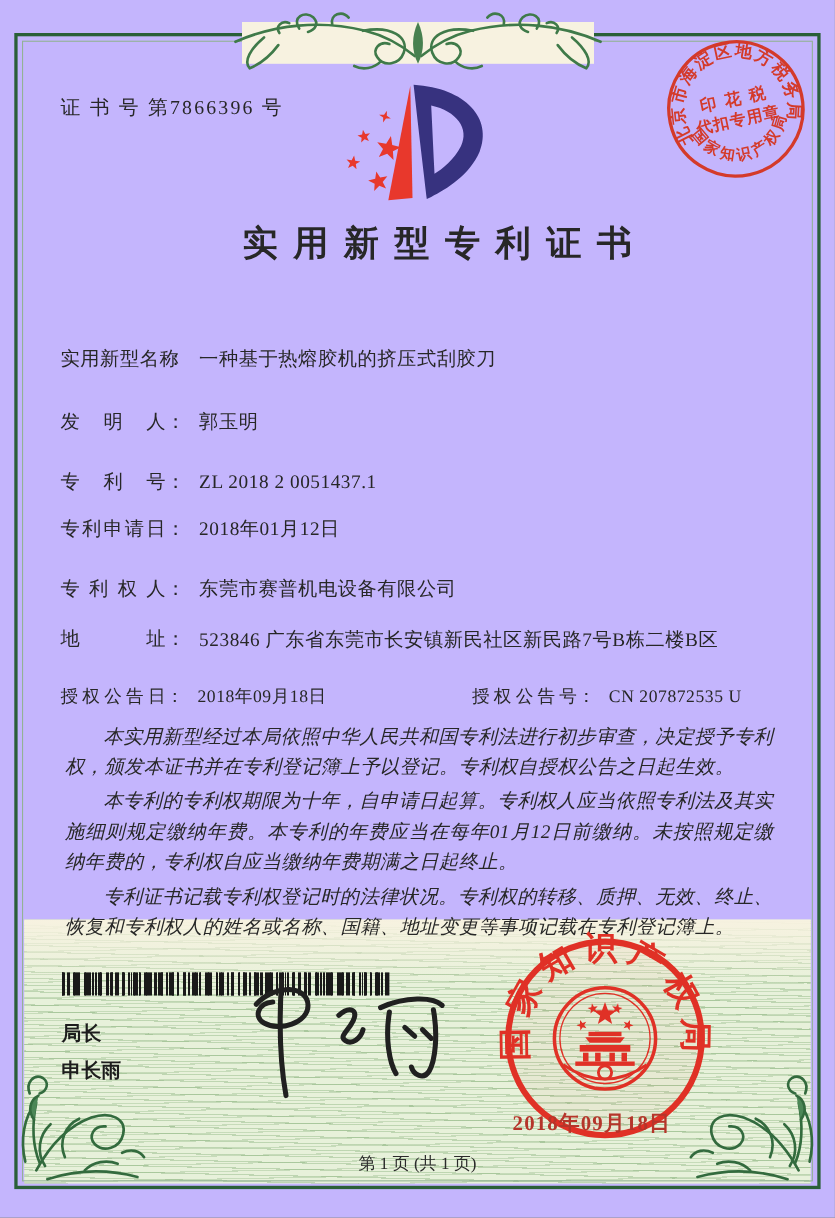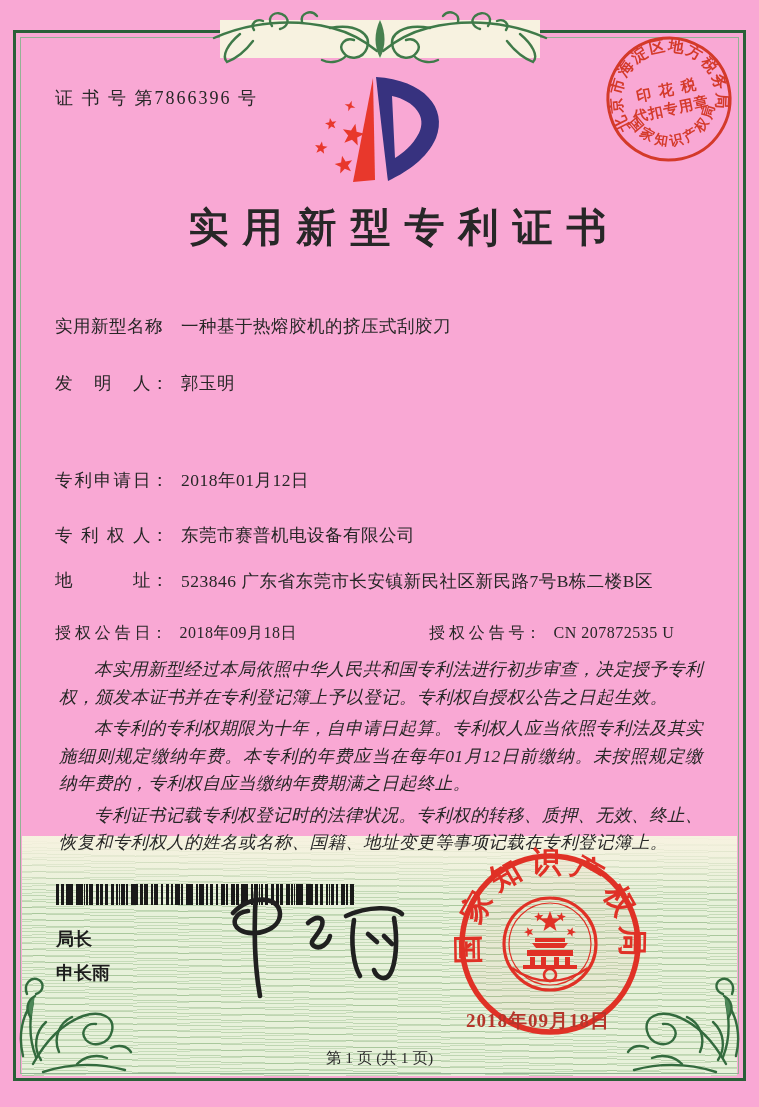--- a/index.html
+++ b/index.html
@@ -1,30 +1,30 @@
 <!DOCTYPE html>
 <html><head>
 <meta charset="utf-8">
 <style>
   html,body{margin:0;padding:0;background:#888;}
-  .page{position:relative;width:759px;height:1107px;margin:0 auto;background:#f9a8d4;
+  .page{position:relative;width:759px;height:1107px;margin:0 auto;background:#c4b5fd;
         font-family:"Liberation Serif","DejaVu Serif",serif;color:#272727;overflow:hidden;}
   
   .frame-outer{position:absolute;left:13px;right:13px;top:30px;bottom:26px;border:3px solid #2a5f38;}
   .frame-inner{position:absolute;left:20px;right:20px;top:37px;bottom:33px;border:1px solid #93b295;}
   
   .guilloche{position:absolute;left:22px;right:22px;top:836px;height:240px;background-color:#e7f1da;
     background-image:
       repeating-linear-gradient(1.3deg, rgba(122,168,110,.38) 0 1px, rgba(0,0,0,0) 1px 6px),
       repeating-linear-gradient(-1.1deg, rgba(122,168,110,.30) 0 1px, rgba(0,0,0,0) 1px 7px);}
   .guilloche::before{content:"";position:absolute;left:0;right:0;top:0;height:60px;
       background:linear-gradient(180deg,#f7f2e0 0,rgba(247,242,224,0) 100%);}
   
   .cert-no{position:absolute;left:55px;top:86px;font-size:18px;letter-spacing:2px;}
-  .title{position:absolute;left:0;right:0;top:200px;text-align:center;font-size:40px;
+  .title{position:absolute;left:0;right:0;top:200px;text-align:center;font-size:32px;
          font-weight:bold;letter-spacing:14px;text-indent:14px;padding-left:36px;}
   
   .row{position:absolute;left:55px;font-size:17.5px;letter-spacing:.5px;white-space:nowrap;}
   .lbl{display:inline-block;width:96px;text-align:justify;text-align-last:justify;vertical-align:top;}
   .colon{display:inline-block;margin-right:12px;}
   .row-addr{position:absolute;left:55px;top:568px;display:flex;font-size:17.5px;letter-spacing:.5px;}
   .row-addr .val{width:472px;line-height:26px;white-space:normal;}
   .row-grant{position:absolute;left:55px;top:623px;width:660px;font-size:16px;letter-spacing:.5px;font-family:Liberation Serif, serif;}
   .grant-right{position:absolute;left:360px;top:0;white-space:nowrap;margin-left:14px;}
   
@@ -143,20 +143,23 @@
          M96,32 C119,37 131,53 123,69 C117,81 106,90 99,94 C98,74 97,52 96,32 Z"></path>
   </svg>
 
   <div class="title">实用新型专利证书</div>
 
   <div class="row" style="top:314px">
     <span class="lbl">实用新型名称</span><span class="colon">：</span><span>一种基于热熔胶机的挤压式刮胶刀</span>
   </div>
   <div class="row" style="top:371px">
     <span class="lbl">发明人</span><span class="colon">：</span><span>郭玉明</span>
+  </div>
+  <div class="row" style="top:426px">
+    <span class="lbl">专利号</span><span class="colon">：</span><span>ZL 2018 2 0051437.1</span>
   </div>
   <div class="row" style="top:468px">
     <span class="lbl">专利申请日</span><span class="colon">：</span><span>2018年01月12日</span>
   </div>
   <div class="row" style="top:523px">
     <span class="lbl">专利权人</span><span class="colon">：</span><span>东莞市赛普机电设备有限公司</span>
   </div>
   <div class="row-addr">
     <span class="lbl">地址</span>
       <span class="colon">：</span>

